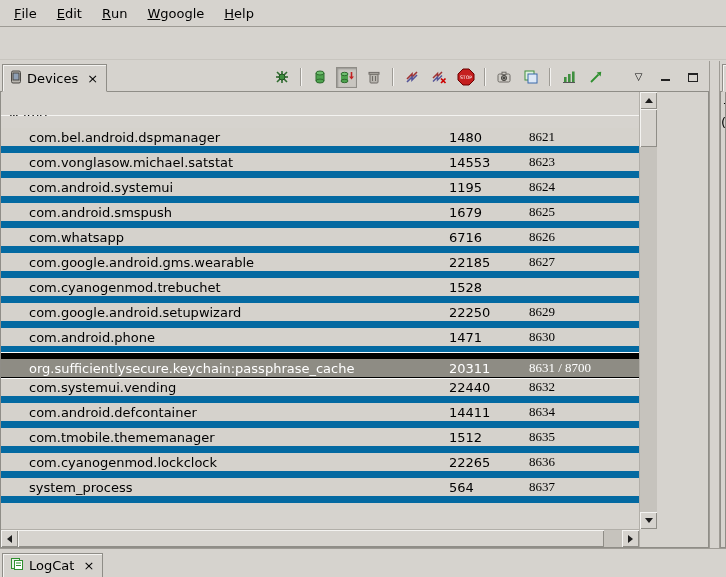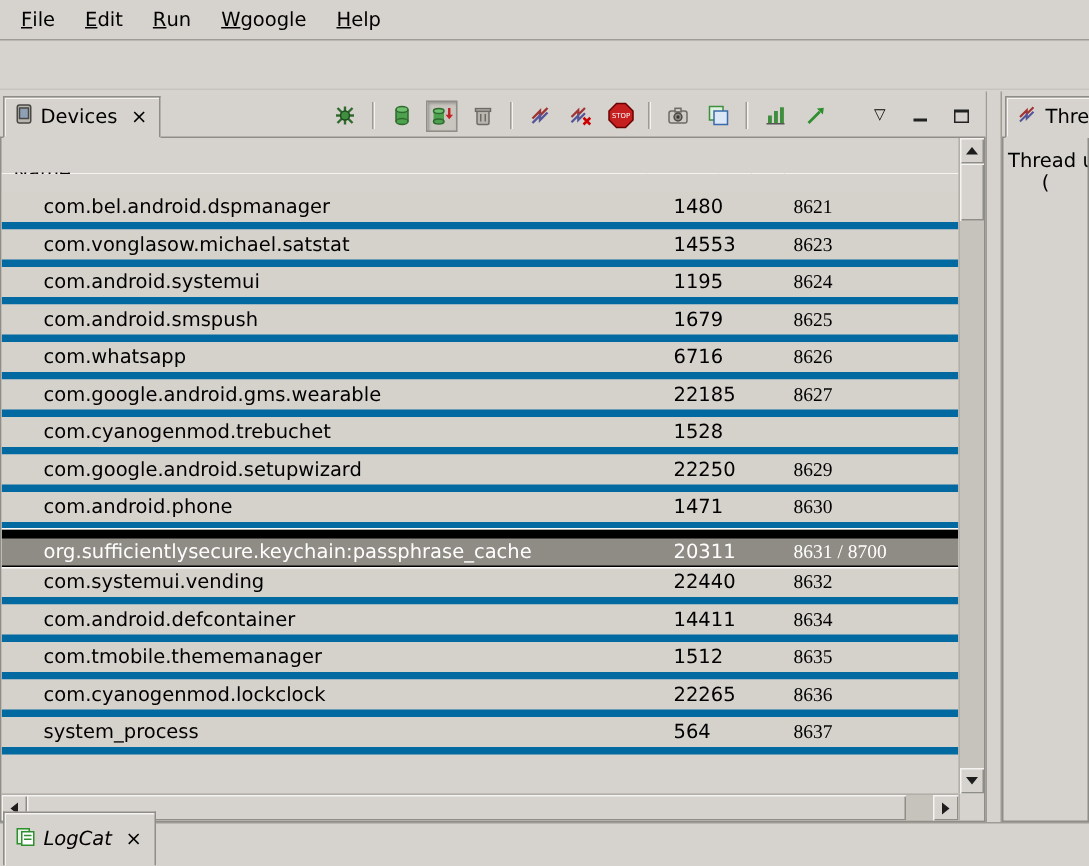--- a/index.html
+++ b/index.html
@@ -21,21 +21,21 @@
   
   .menubar { height: 27px; display: flex; align-items: stretch; padding-left: 4px;
              border-bottom: 1px solid var(--mid); background: var(--bg); }
   .menu-item { display: flex; align-items: center; padding: 0 10px; white-space: pre; }
   .menu-item u { text-decoration: underline; }
 
   .blank-strip { height: 33px; border-bottom: 1px solid #c8c5bf; }
 
   
   .main { position: absolute; top: 61px; left: 0; width: 726px; height: 487px; display: flex; }
-  .panel-left  { width: 658px; display: flex; flex-direction: column; border-right: 1px solid var(--mid); }
+  .panel-left  { width: 710px; display: flex; flex-direction: column; border-right: 1px solid var(--mid); }
   .sash { width: 9px; }
   .panel-right { flex: 1; display: flex; flex-direction: column; overflow: hidden; border-left: 1px solid var(--mid); }
 
   
   .tabbar { height: 31px; position: relative; display: flex; align-items: flex-end;
             border-bottom: 1px solid var(--dark); background: var(--bg); }
   .tab { display: flex; align-items: center; gap: 5px; padding: 0 7px; height: 28px;
          margin-left: 2px; margin-bottom: -1px; position: relative; z-index: 2;
          background: var(--bg); border: 1px solid var(--dark); border-bottom: 1px solid var(--bg);
          box-shadow: inset 1px 1px 0 var(--hi); white-space: nowrap; }
@@ -57,21 +57,21 @@
   .view-body { flex: 1; display: flex; border: 1px solid var(--dark); border-top: none; overflow: hidden; }
   .table-main { width: 638px; display: flex; flex-direction: column; }
   .table-header { display: flex; height: 24px; flex: 0 0 24px; }
   .hcell { background: var(--bg); display: flex; align-items: center; padding-left: 8px;
            box-shadow: inset 1px 1px 0 var(--hi), inset -1px -1px 0 var(--dark); overflow: hidden; margin-top: 23px; }
   .w-name { width: var(--w-name); } .w-pid { width: var(--w-pid); }
   .w-b { width: var(--w-b); } .w-port { width: var(--w-port); }
 
   .rows { flex: 1; overflow: hidden; padding-top: 12px; background: var(--bg); }
   .trow { height: 25px; display: flex; align-items: center; background: #d5d2cc;
-          border-bottom: 5px solid #0369a1; }
+          border-bottom: 7px solid #0369a1; }
   .c-name { width: var(--w-name); padding-left: 28px; white-space: nowrap; overflow: hidden; }
   .c-pid  { width: var(--w-pid); padding-left: 18px; }
   .c-b1, .c-b2 { width: var(--w-b); }
   .c-port { width: var(--w-port); padding-left: 6px; white-space: nowrap; font-family: Liberation Serif, serif; }
   .trow.selected { background: #8e8c84; color: #fff;
                    border-top: 6px solid #000000; border-bottom: 1px solid #000;
                    outline: 1px solid #fbfbfa; }
 
   
   .vcol { width: 18px; display: flex; flex-direction: column; }
@@ -97,21 +97,21 @@
 
   
   .threads-body { flex: 1; border: 1px solid var(--dark); border-top: none; padding-top: 8px; overflow: hidden; }
   .threads-line1 { padding-left: 3px; white-space: nowrap; overflow: hidden; }
   .threads-line2 { text-align: center; }
 
   
   .bottombar { position: absolute; left: 0; bottom: 0; width: 726px; height: 29px;
                border-top: 1px solid var(--mid); background: var(--bg);
                display: flex; align-items: flex-end; }
-  .bottombar .tab { height: 36px; margin-bottom: 0; border-bottom: none; font-style: italic; }
+  .bottombar .tab { height: 24px; margin-bottom: 0; border-bottom: none; }
 </style>
 </head>
 <body>
 
 <div class="menubar">
     <div class="menu-item"><u>F</u><span>ile</span></div>
     <div class="menu-item"><u>E</u><span>dit</span></div>
     <div class="menu-item"><u>R</u><span>un</span></div>
     <div class="menu-item"><u>W</u><span>google</span></div>
     <div class="menu-item"><u>H</u><span>elp</span></div>

